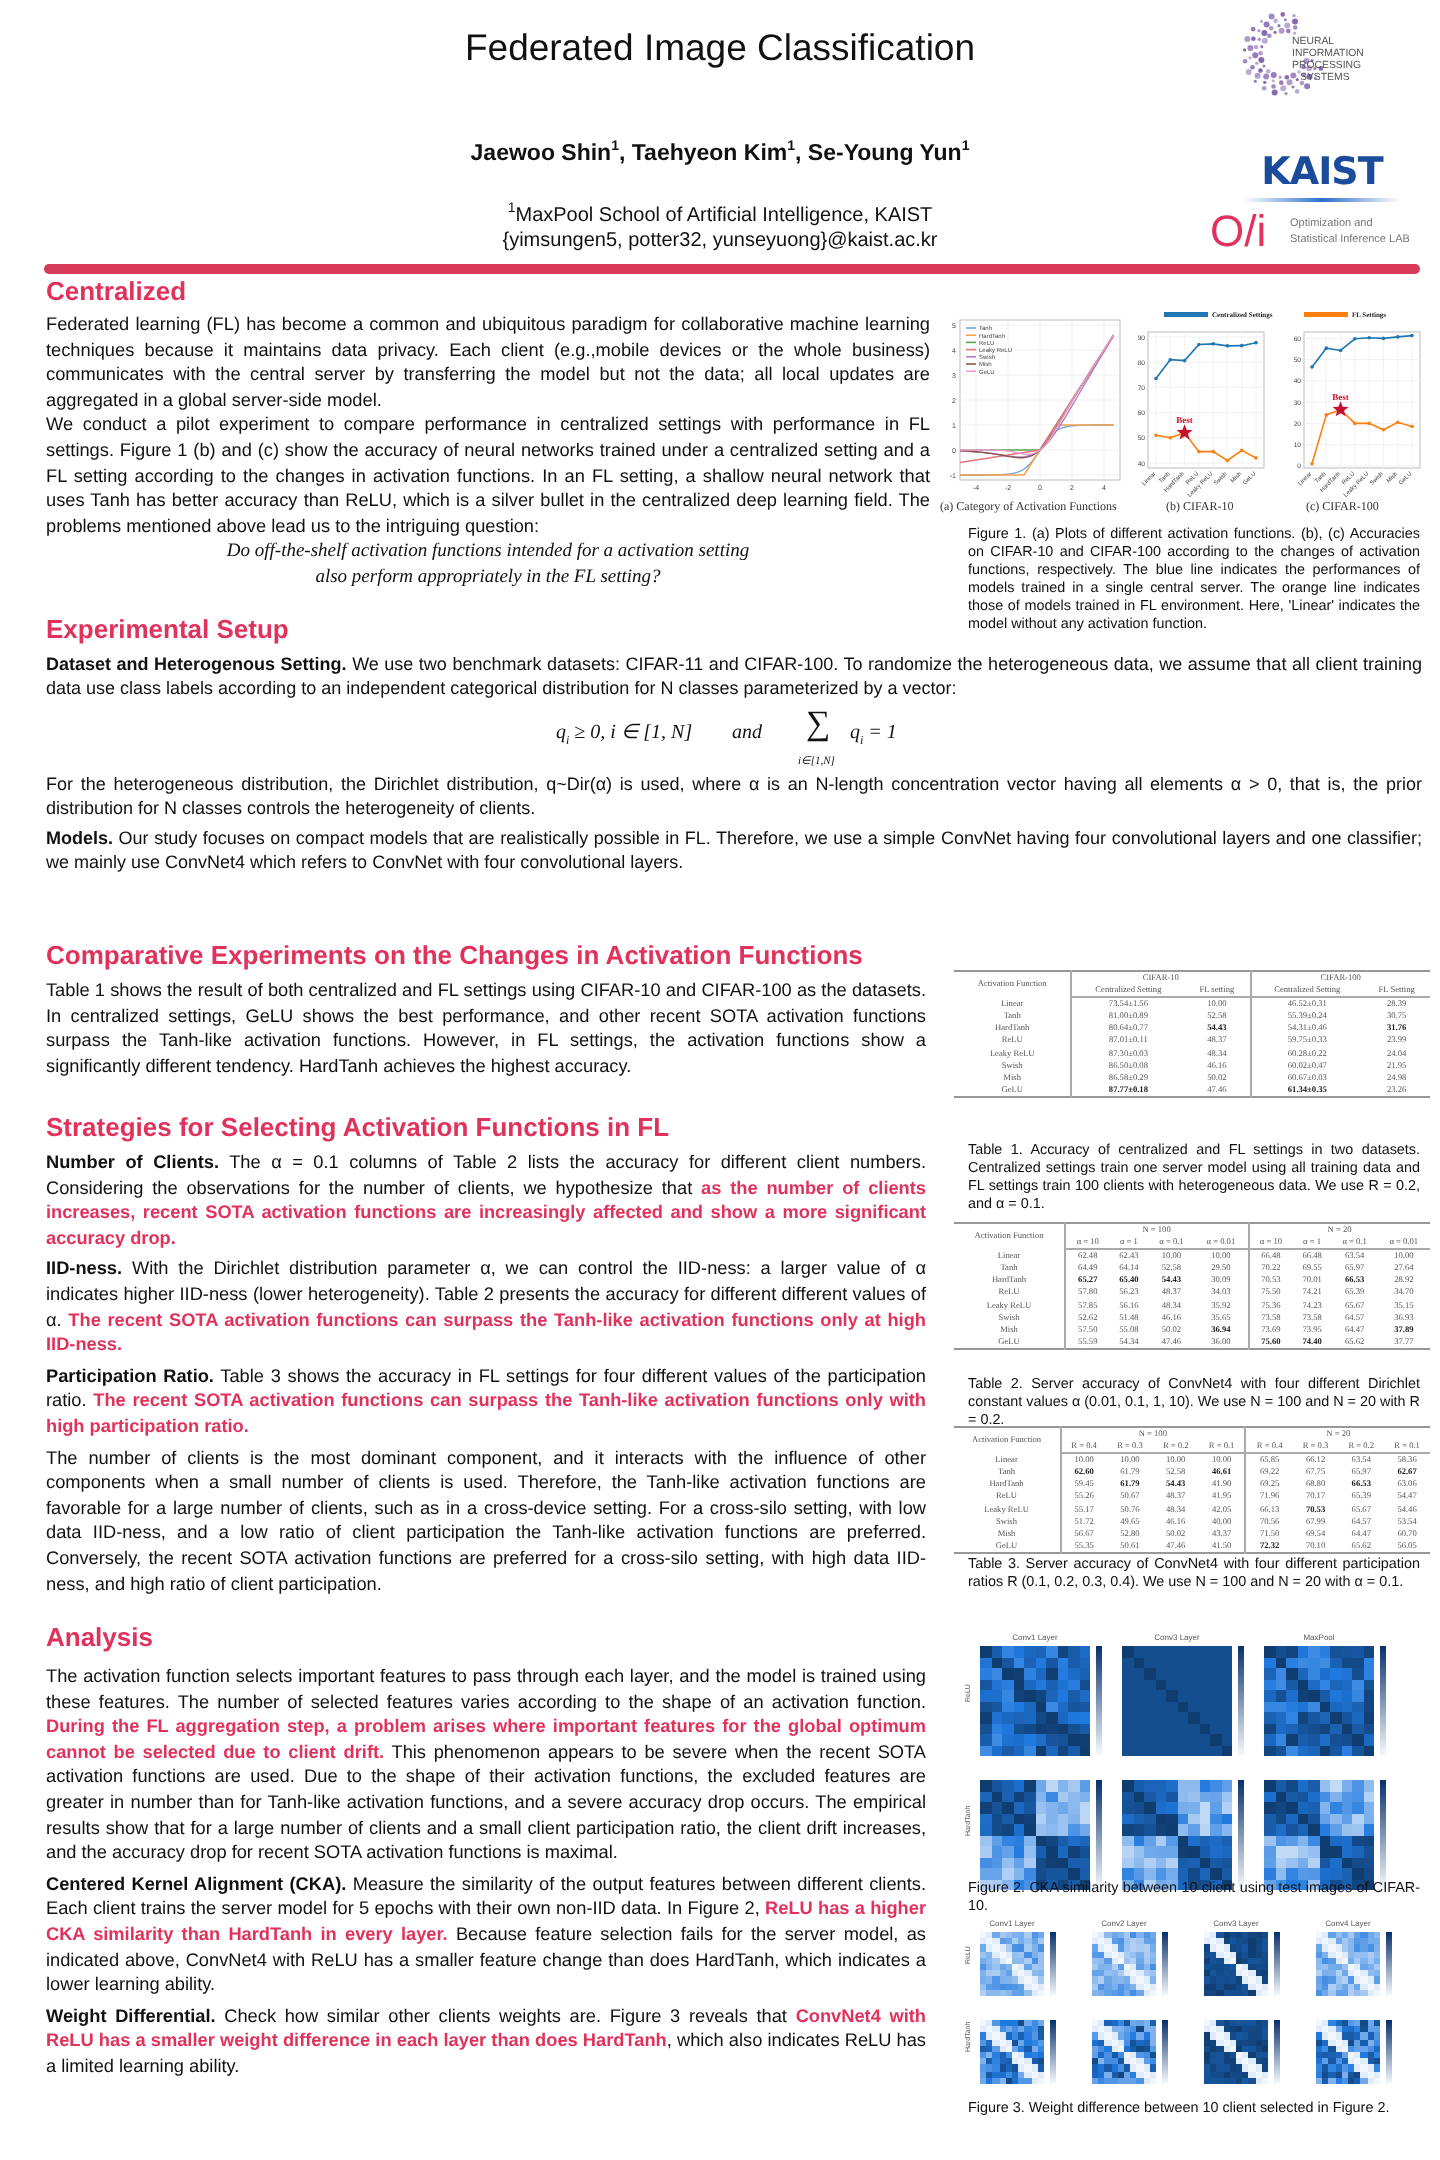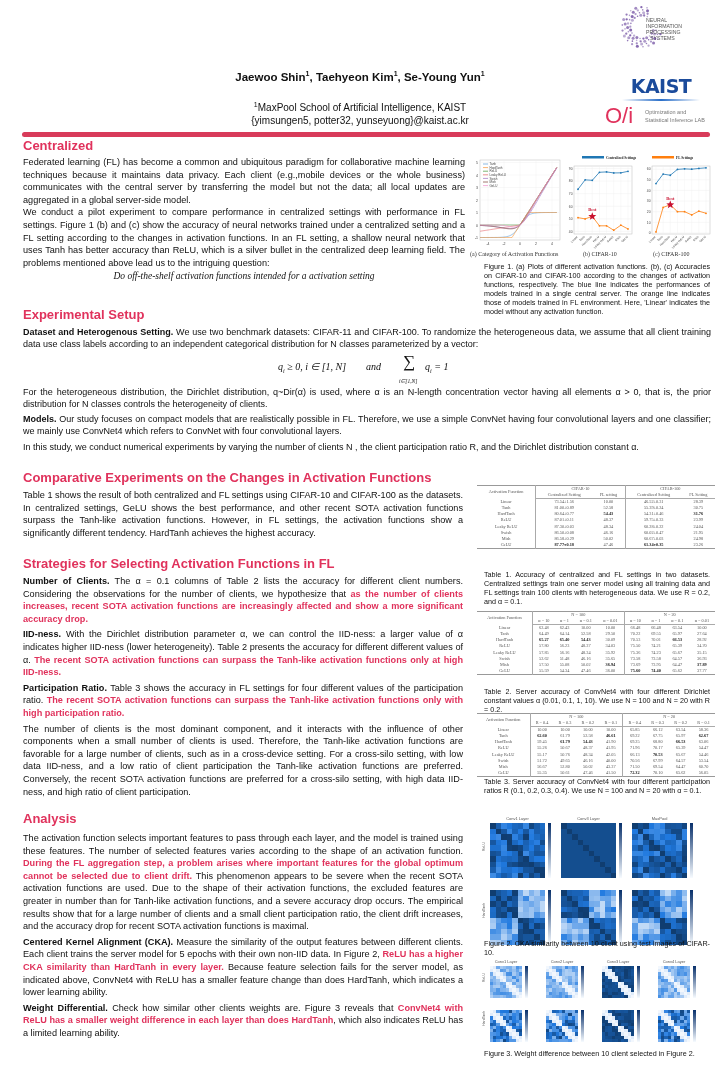--- a/index.html
+++ b/index.html
@@ -23,20 +23,21 @@
 table.t{position:absolute;border-collapse:collapse;font-family:"Liberation Serif",serif;font-size:4.3px;color:#555;border-top:1px solid #999;border-bottom:1px solid #999}
 table.t td,table.t th{padding:0 2px;text-align:center;font-weight:normal;line-height:6.1px;white-space:nowrap}
 table.t thead tr:last-child th{border-bottom:0.6px solid #aaa}
 table.t .b{font-weight:bold;color:#222}
 .heat{position:absolute}
 </style>
 </head>
 <body>
 
 <div id="title" class="abs">
+  <div>Federated Image Classification</div>
 </div>
 <div id="authors" class="abs">
   <span><span>Jaewoo Shin</span><sup>1</sup></span>, 
   <span><span>Taehyeon Kim</span><sup>1</sup></span>, 
   <span><span>Se-Young Yun</span><sup>1</sup></span>
 </div>
 <div id="affil" class="abs">
   <div><sup>1</sup><span>MaxPool School of Artificial Intelligence, KAIST</span></div>
   <div>{yimsungen5, potter32, yunseyuong}@kaist.ac.kr</div>
 </div>
@@ -135,20 +136,21 @@
   </div>
 </div>
 <div id="rule" class="abs"></div>
 
 <h2 style="top:138px">Centralized</h2>
 <div class="txt" style="left:23px;top:156px;width:442px">
   <p>Federated learning (FL) has become a common and ubiquitous paradigm for collaborative machine learning techniques because it maintains data privacy. Each client (e.g.,mobile devices or the whole business) communicates with the central server by transferring the model but not the data; all local updates are aggregated in a global server-side model.</p>
   <p>We conduct a pilot experiment to compare performance in centralized settings with performance in FL settings. Figure 1 (b) and (c) show the accuracy of neural networks trained under a centralized setting and a FL setting according to the changes in activation functions. In an FL setting, a shallow neural network that uses Tanh has better accuracy than ReLU, which is a silver bullet in the centralized deep learning field. The problems mentioned above lead us to the intriguing question:</p>
   <div class="quote" style="margin-top:1px">
     <div>Do off-the-shelf activation functions intended for a activation setting</div>
+    <div>also perform appropriately in the FL setting?</div>
   </div>
 </div>
 
 <svg class="abs" style="left:472px;top:152px" width="248" height="110" id="fig1">
     <rect x="8" y="8" width="80" height="80" fill="#fff" stroke="#bbb" stroke-width="0.5"></rect>
     <line x1="8" x2="88" y1="85.5" y2="85.5" stroke="#eee" stroke-width="0.4"></line>
     <text x="6" y="87" font-size="3.5" text-anchor="end" fill="#444">-1</text>
     <line x1="8" x2="88" y1="73" y2="73" stroke="#eee" stroke-width="0.4"></line>
     <text x="6" y="74.5" font-size="3.5" text-anchor="end" fill="#444">0</text>
     <line x1="8" x2="88" y1="60.5" y2="60.5" stroke="#eee" stroke-width="0.4"></line>
@@ -309,21 +311,20 @@
   <p><b>Dataset and Heterogenous Setting.</b><span> We use two benchmark datasets: CIFAR-11 and CIFAR-100. To randomize the heterogeneous data, we assume that all client training data use class labels according to an independent categorical distribution for N classes parameterized by a vector:</span></p>
   <div class="eq" style="margin:7px 0 4px;position:relative;height:24px">
     <span style="position:absolute;left:255px;top:3px"><span>q</span><sub style="font-size:6px">i</sub> <span>≥ 0, i ∈ [1, N]</span></span>
     <span style="position:absolute;left:343px;top:3px">and</span>
     <span style="position:absolute;left:380px;top:-2px;font-size:17px;font-style:normal">∑</span>
     <span style="position:absolute;left:376px;top:17px;font-size:5.5px">i∈[1,N]</span>
     <span style="position:absolute;left:402px;top:3px"><span>q</span><sub style="font-size:6px">i</sub> <span>= 1</span></span>
   </div>
   <p>For the heterogeneous distribution, the Dirichlet distribution, q~Dir(α) is used, where α is an N-length concentration vector having all elements α &gt; 0, that is, the prior distribution for N classes controls the heterogeneity of clients.</p>
   <p style="margin-top:3px"><b>Models.</b><span> Our study focuses on compact models that are realistically possible in FL. Therefore, we use a simple ConvNet having four convolutional layers and one classifier; we mainly use ConvNet4 which refers to ConvNet with four convolutional layers.</span></p>
-  <p style="margin-top:3px">In this study, we conduct numerical experiments by varying the number of clients N , the client participation ratio R, and the Dirichlet distribution constant α.</p>
 </div>
 
 <h2 style="top:470px">Comparative Experiments on the Changes in Activation Functions</h2>
 <div class="txt" style="left:23px;top:489px;width:440px">Table 1 shows the result of both centralized and FL settings using CIFAR-10 and CIFAR-100 as the datasets. In centralized settings, GeLU shows the best performance, and other recent SOTA activation functions surpass the Tanh-like activation functions. However, in FL settings, the activation functions show a significantly different tendency. HardTanh achieves the highest accuracy.</div>
 
 <h2 style="top:556px">Strategies for Selecting Activation Functions in FL</h2>
 <div class="txt" style="left:23px;top:575px;width:440px">
   <p><b>Number of Clients.</b><span> The α = 0.1 columns of Table 2 lists the accuracy for different client numbers. Considering the observations for the number of clients, we hypothesize that </span><span class="hl">as the number of clients increases, recent SOTA activation functions are increasingly affected and show a more significant accuracy drop.</span></p>
   <p style="margin-top:3px"><b>IID-ness.</b><span> With the Dirichlet distribution parameter α, we can control the IID-ness: a larger value of α indicates higher IID-ness (lower heterogeneity). Table 2 presents the accuracy for different different values of α. </span><span class="hl">The recent SOTA activation functions can surpass the Tanh-like activation functions only at high IID-ness.</span></p>
   <p style="margin-top:3px"><b>Participation Ratio.</b><span> Table 3 shows the accuracy in FL settings for four different values of the participation ratio. </span><span class="hl">The recent SOTA activation functions can surpass the Tanh-like activation functions only with high participation ratio.</span></p>

